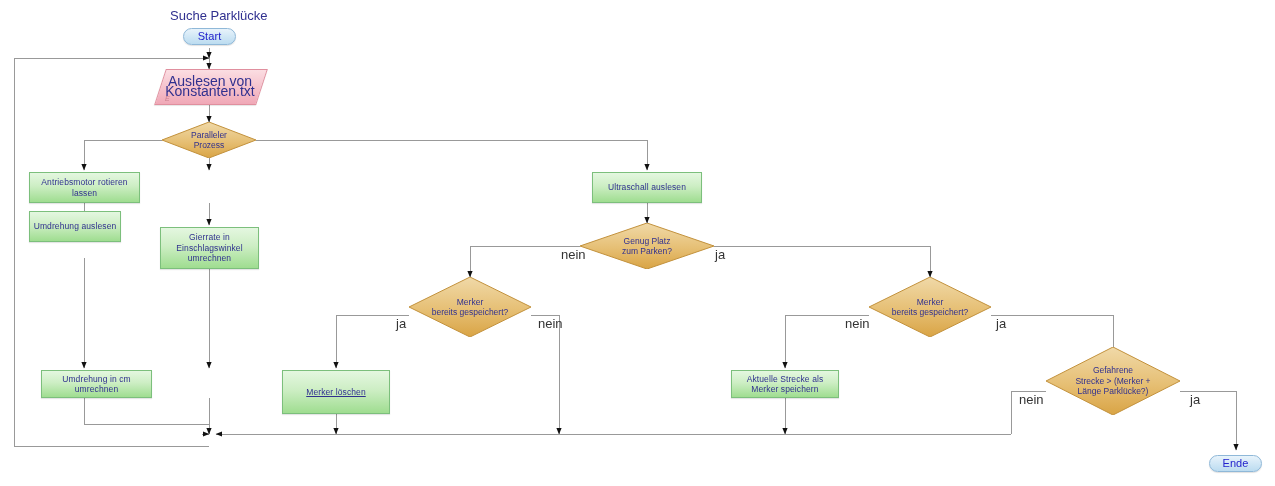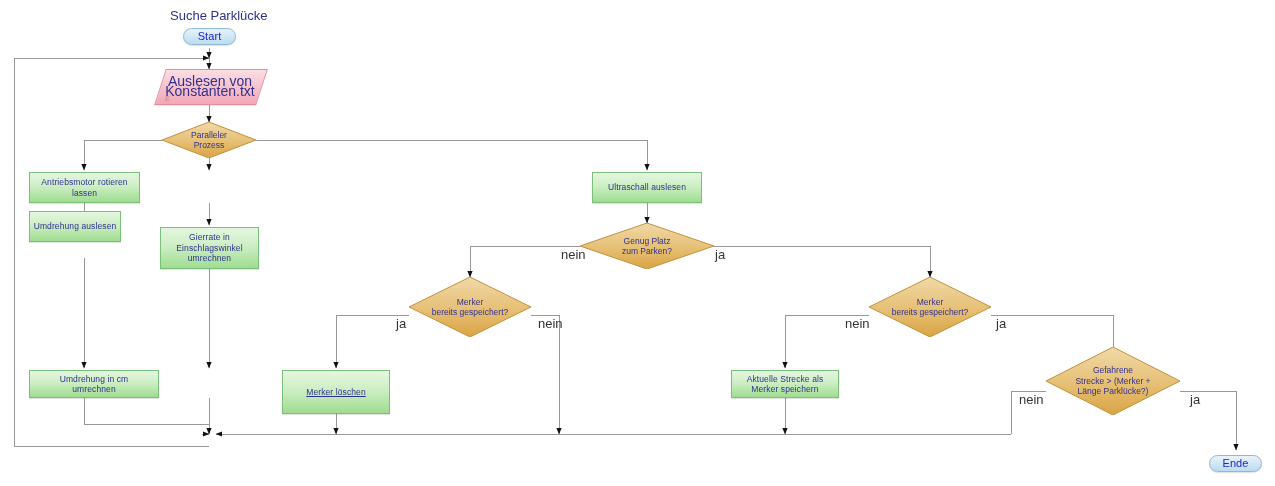--- a/index.html
+++ b/index.html
@@ -142,21 +142,21 @@
 
   <div class="node process" style="left:29px;top:172px;width:111px;height:31px;">
     <span style="white-space:pre-line;">Antriebsmotor rotieren
 lassen</span>
   </div>
 
   <div class="node process" style="left:29px;top:211px;width:92px;height:31px;">
     <span style="white-space:pre-line;">Umdrehung auslesen</span>
   </div>
 
-  <div class="node process" style="left:29px;top:370px;width:130px;height:28px;text-align:center;">
+  <div class="node process" style="left:41px;top:370px;width:111px;height:28px;text-align:center;">
     <span style="white-space:pre-line;">Umdrehung in cm
 umrechnen</span>
   </div>
 
 
   <div class="node process" style="left:160px;top:227px;width:99px;height:42px;">
     <span style="white-space:pre-line;">Gierrate in
 Einschlagswinkel
 umrechnen</span>
   </div>

